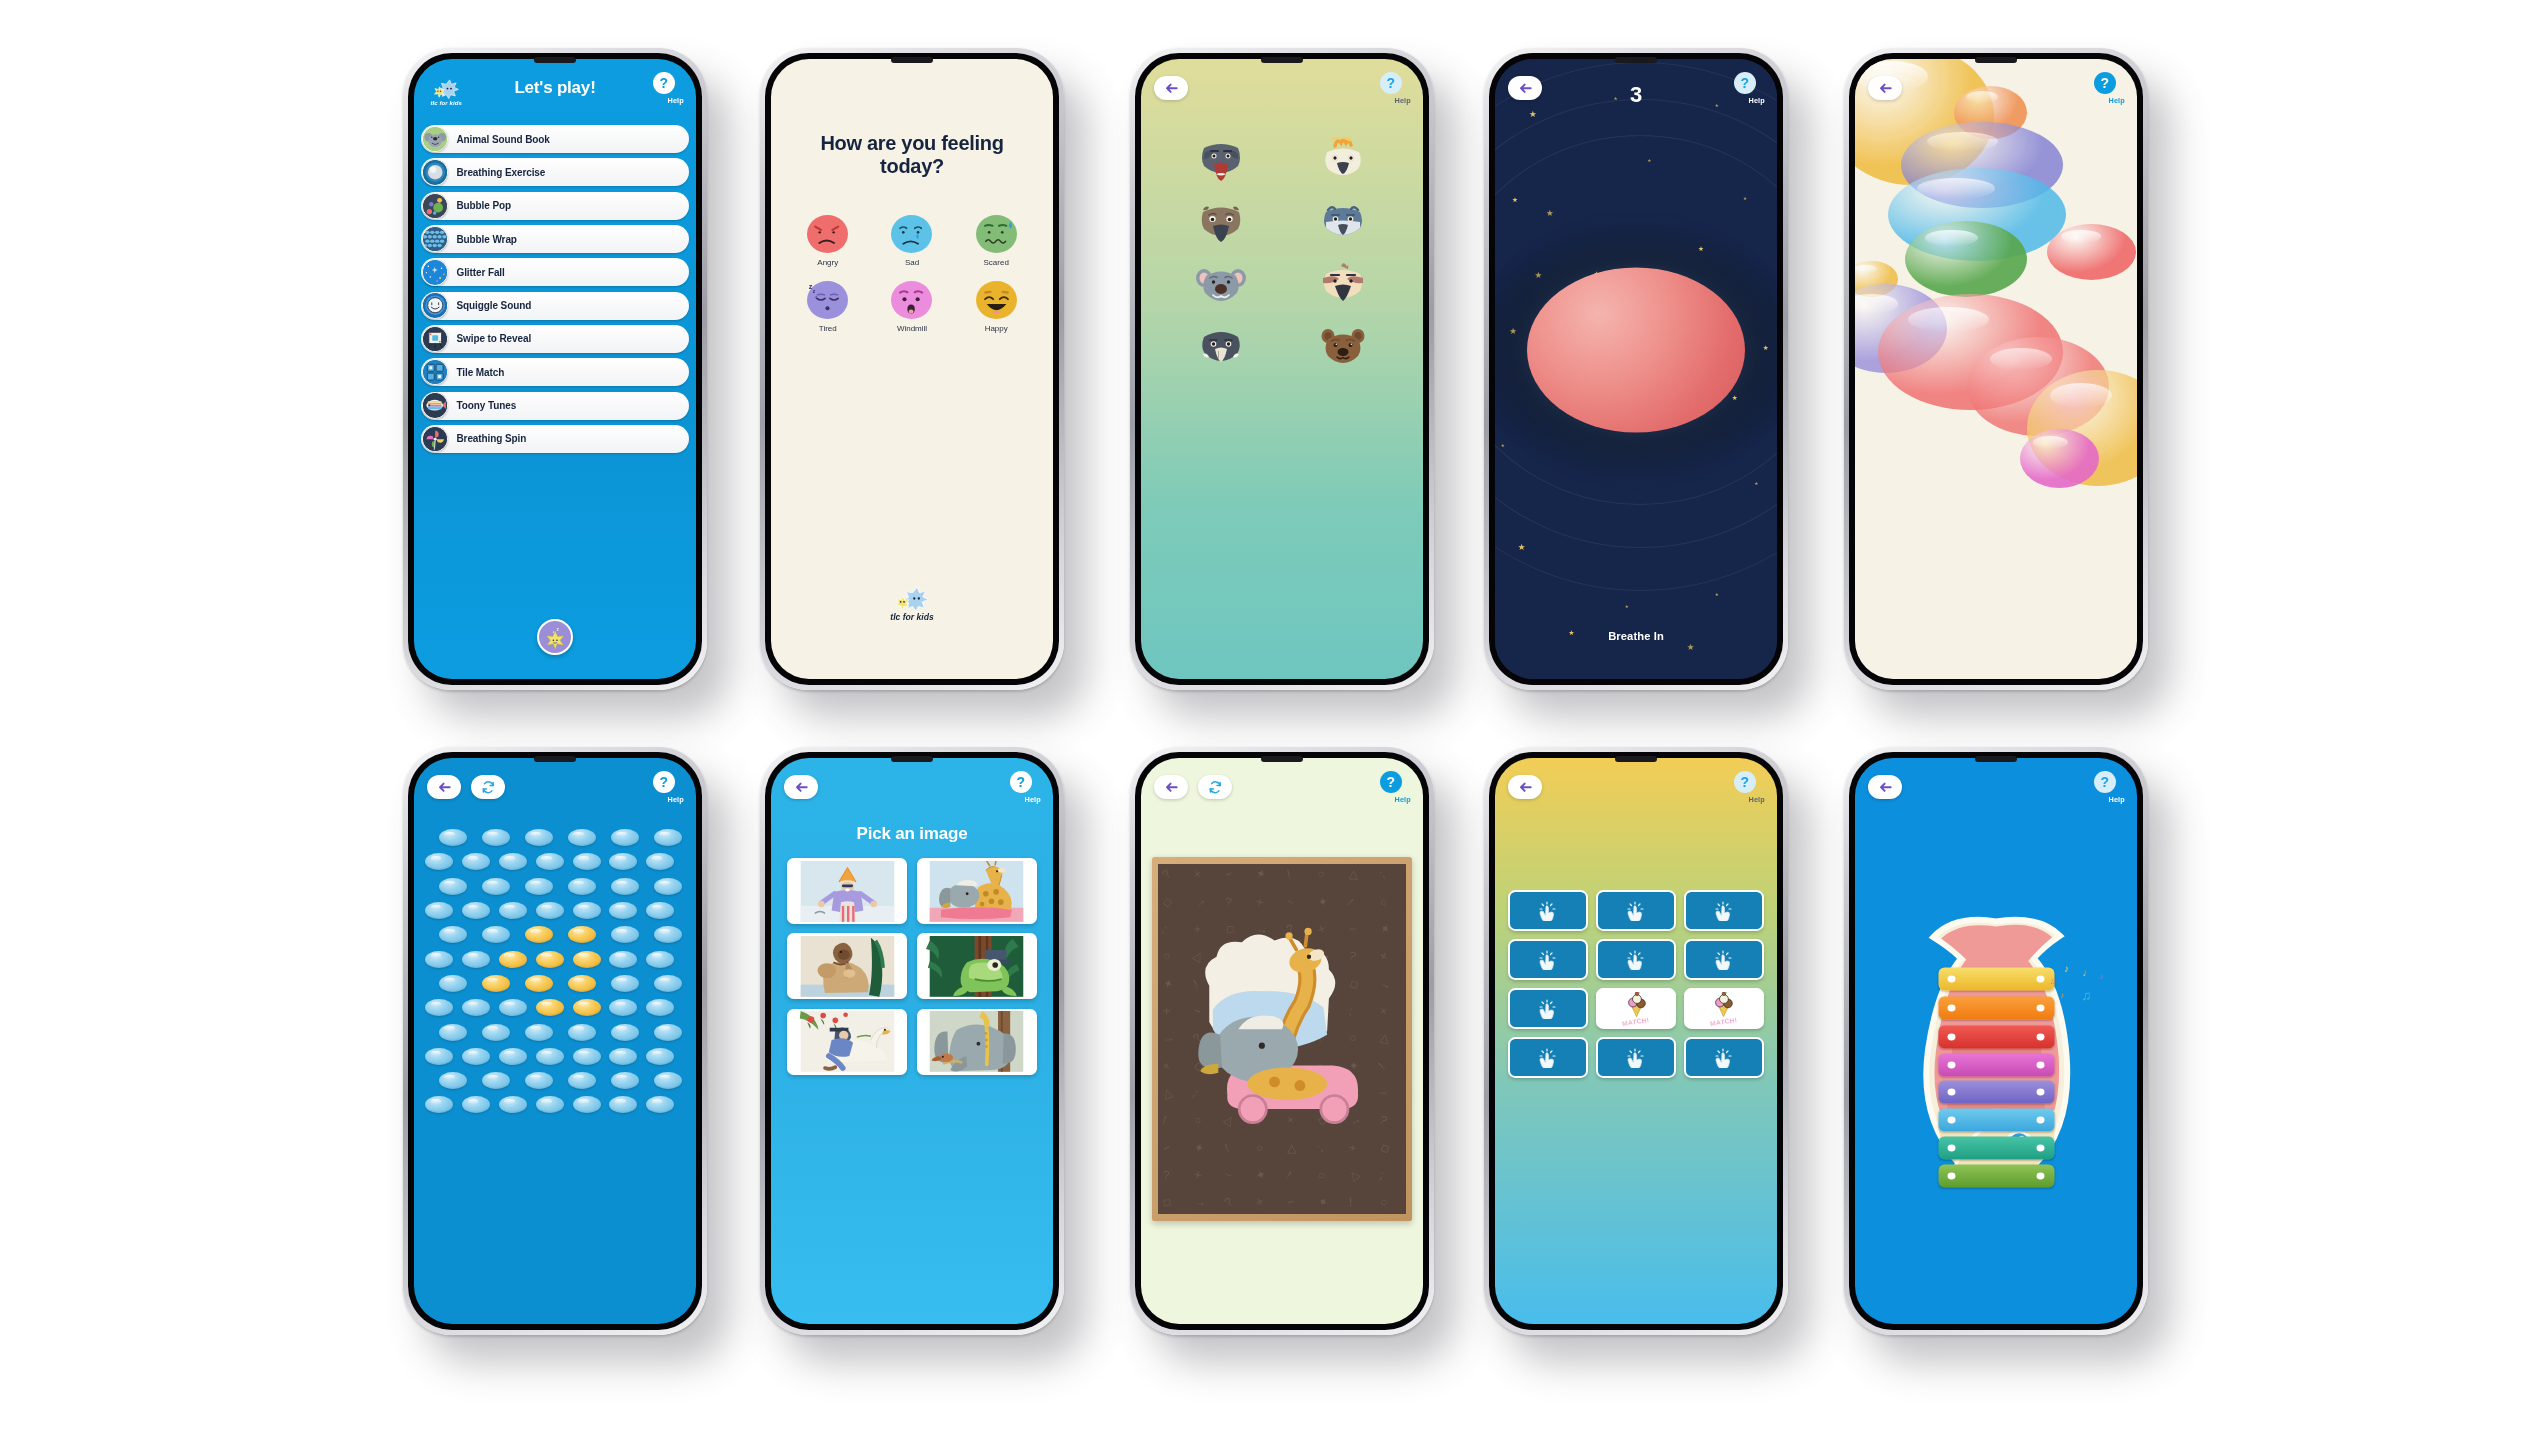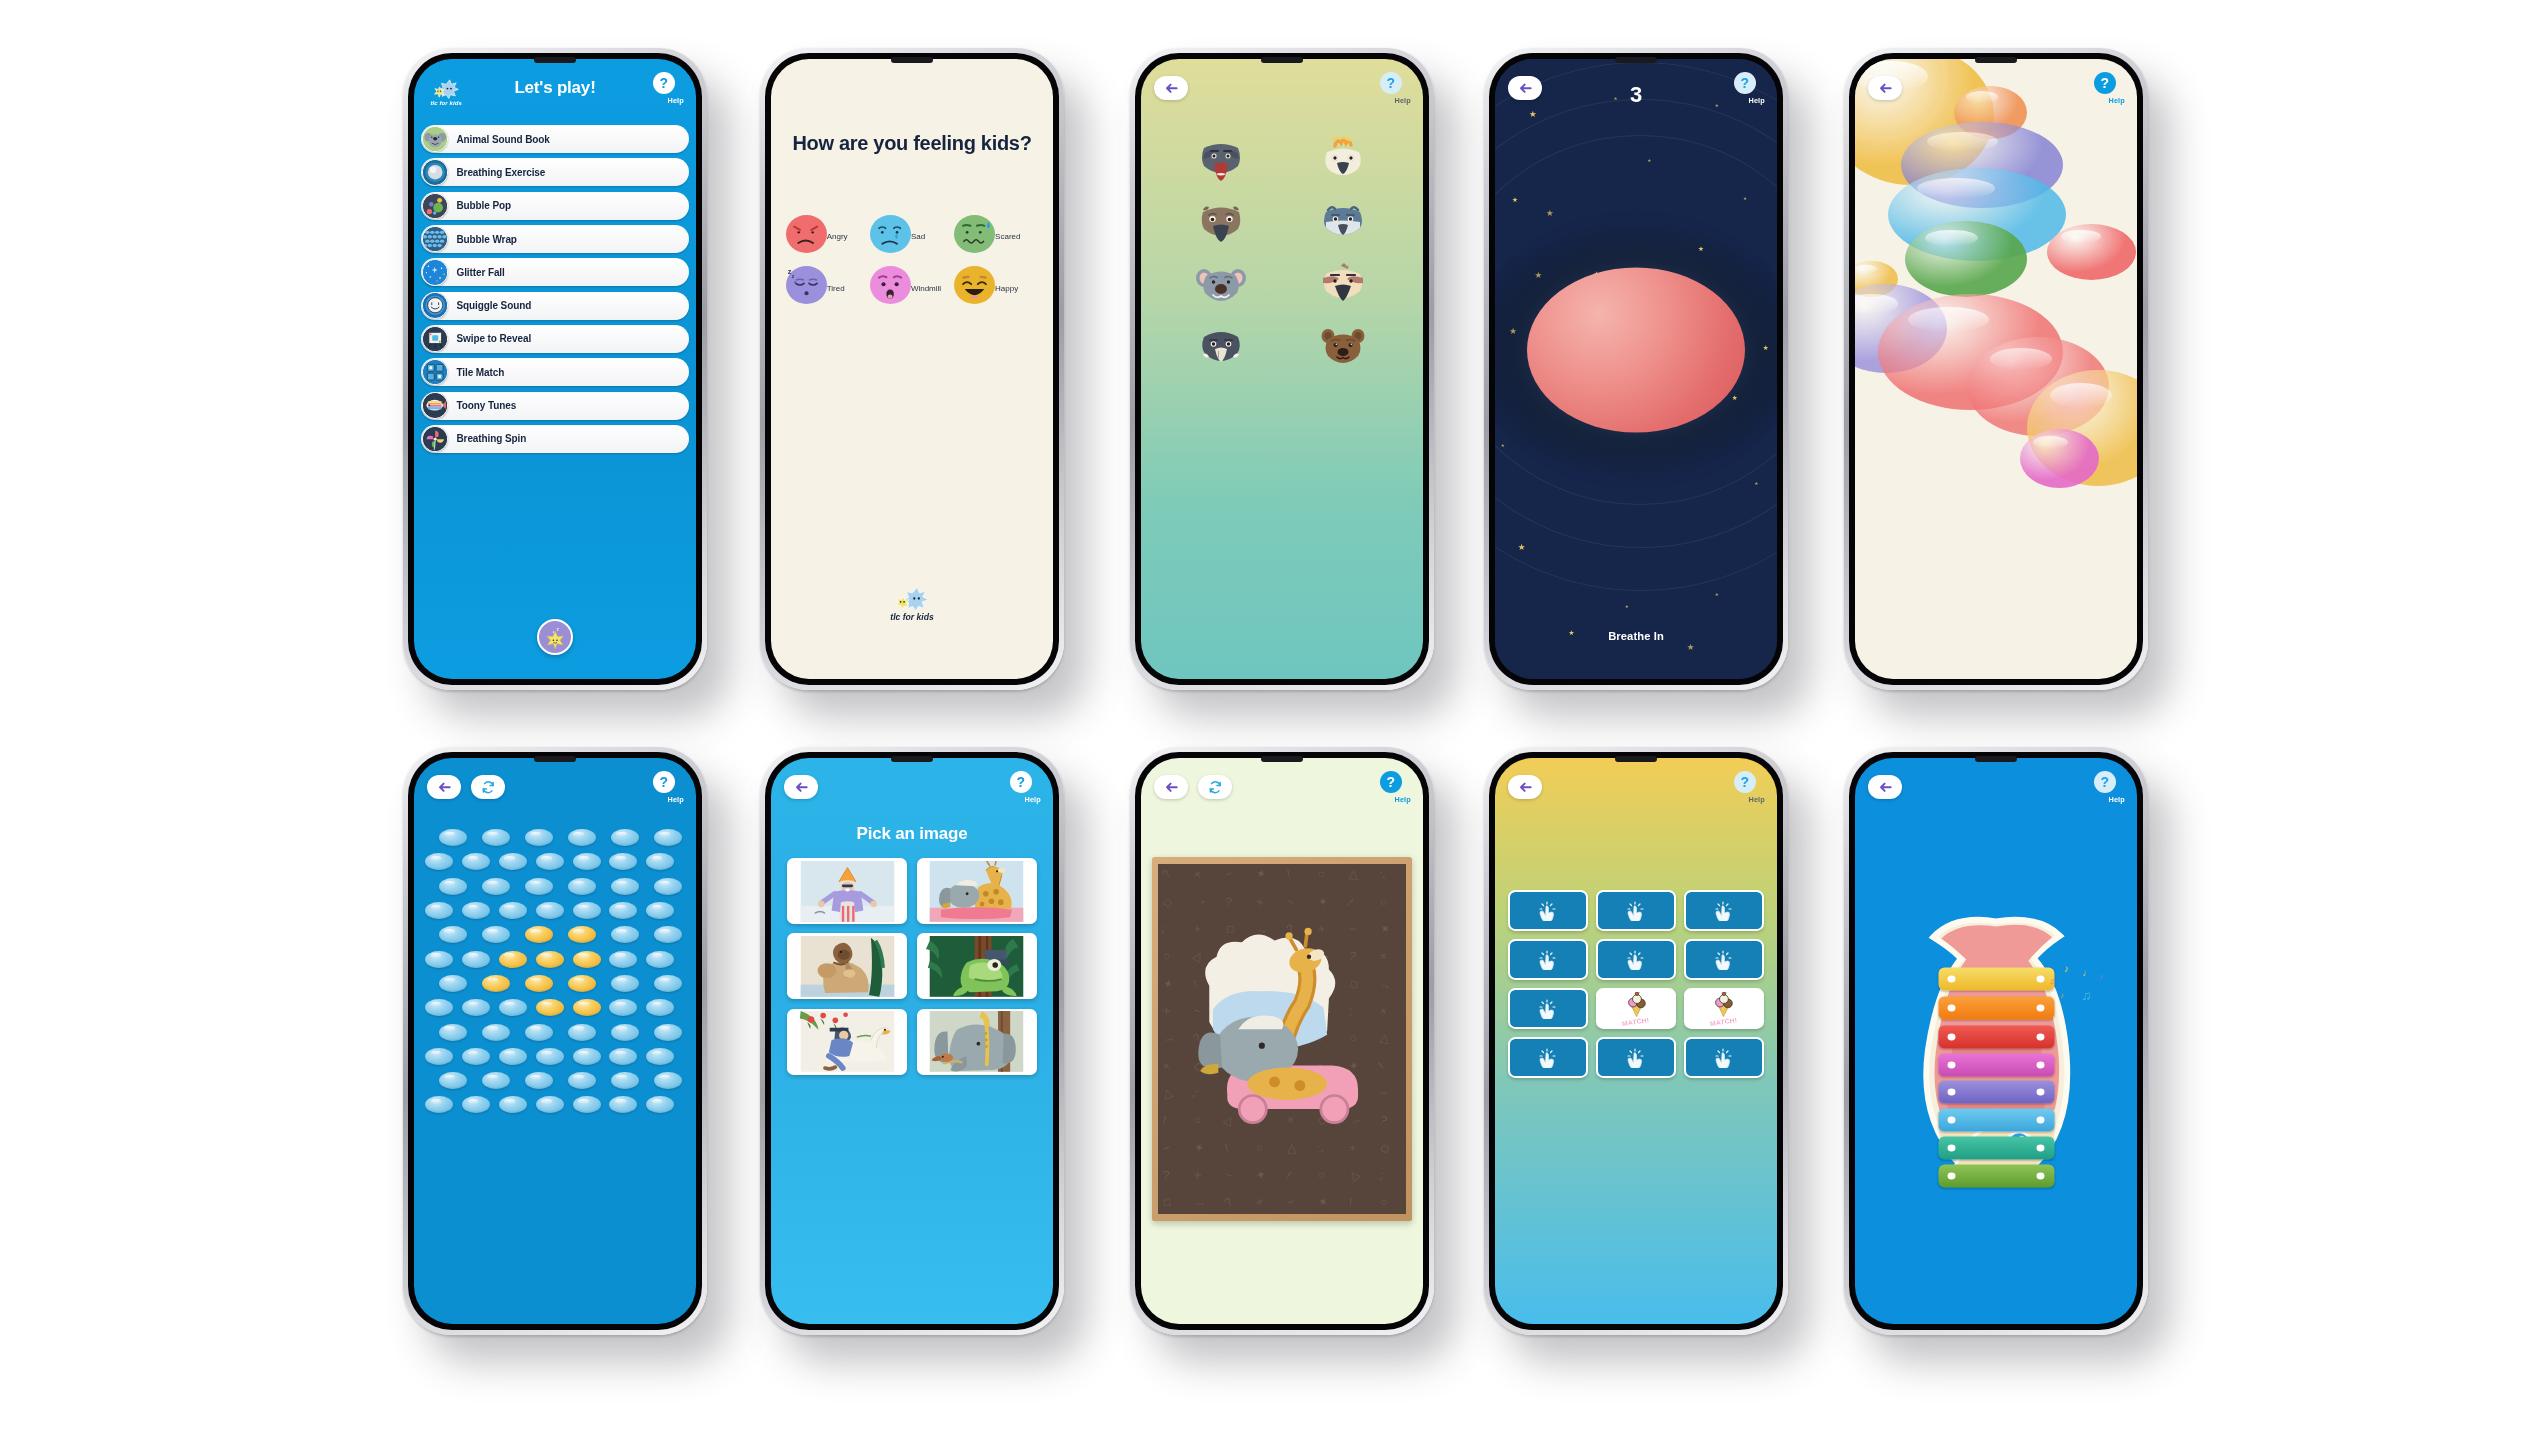--- a/index.html
+++ b/index.html
@@ -114,21 +114,21 @@
   
   .s-feel { background:#f6f2e6; }
   .feel-title {
     position:absolute; top:73px; left:16px; right:16px; text-align:center;
     color:#16243f; font-size:20px; font-weight:bold; line-height:1.12; letter-spacing:-0.3px;
   }
   .feel-grid {
     position:absolute; top:156px; left:14.5px; right:14.5px;
     display:grid; grid-template-columns:repeat(3,1fr); row-gap:13.2px;
   }
-  .feel-cell { display:flex; flex-direction:row; align-items:center; }
+  .feel-cell { display:flex; flex-direction:column; align-items:center; }
   .feel-face { width:41px; height:38px; border-radius:50%; position:relative; }
   .feel-name { margin-top:5.3px; font-size:8px; color:#2b3344; font-weight:500; }
   .feel-logo {
     position:absolute; bottom:57px; left:0; right:0;
     display:flex; flex-direction:column; align-items:center; gap:1.3px;
   }
   .feel-logo-word { font-size:8.6px; color:#16243f; font-weight:bold; font-style:italic; }
 
   
   .s-animals { background:linear-gradient(180deg,#e0dd9a 0%,#b7d6a8 38%,#7ecbb8 72%,#6ec6c0 100%); }
@@ -444,21 +444,21 @@
         </div>
 
       </div>
     </div>
   </div>
 
   <div class="phone" style="left:760px; top:48px;">
     <div class="bezel">
       <div class="notch"></div>
       <div class="screen s-feel">
-        <div class="feel-title">How are you feeling kids?</div>
+        <div class="feel-title">How are you feeling today?</div>
         <div class="feel-grid" id="feel-grid">
             <div class="feel-cell">
               <div class="feel-face" style="background: rgb(239, 109, 109);">
                 <svg viewBox="0 0 100 92" style="width:100%;height:100%;display:block">
                   <path d="M20 28 L34 36" stroke="#c0352f" stroke-width="5" stroke-linecap="round"></path>
                   <path d="M62 36 L76 28" stroke="#c0352f" stroke-width="5" stroke-linecap="round"></path>
                   <circle cx="31" cy="42" r="3" fill="#3a2020"></circle>
                   <circle cx="65" cy="42" r="3" fill="#3a2020"></circle>
                   <path d="M30 68 Q48 56 66 68" stroke="#3a2020" stroke-width="4.5" fill="none" stroke-linecap="round"></path>
                 </svg>

